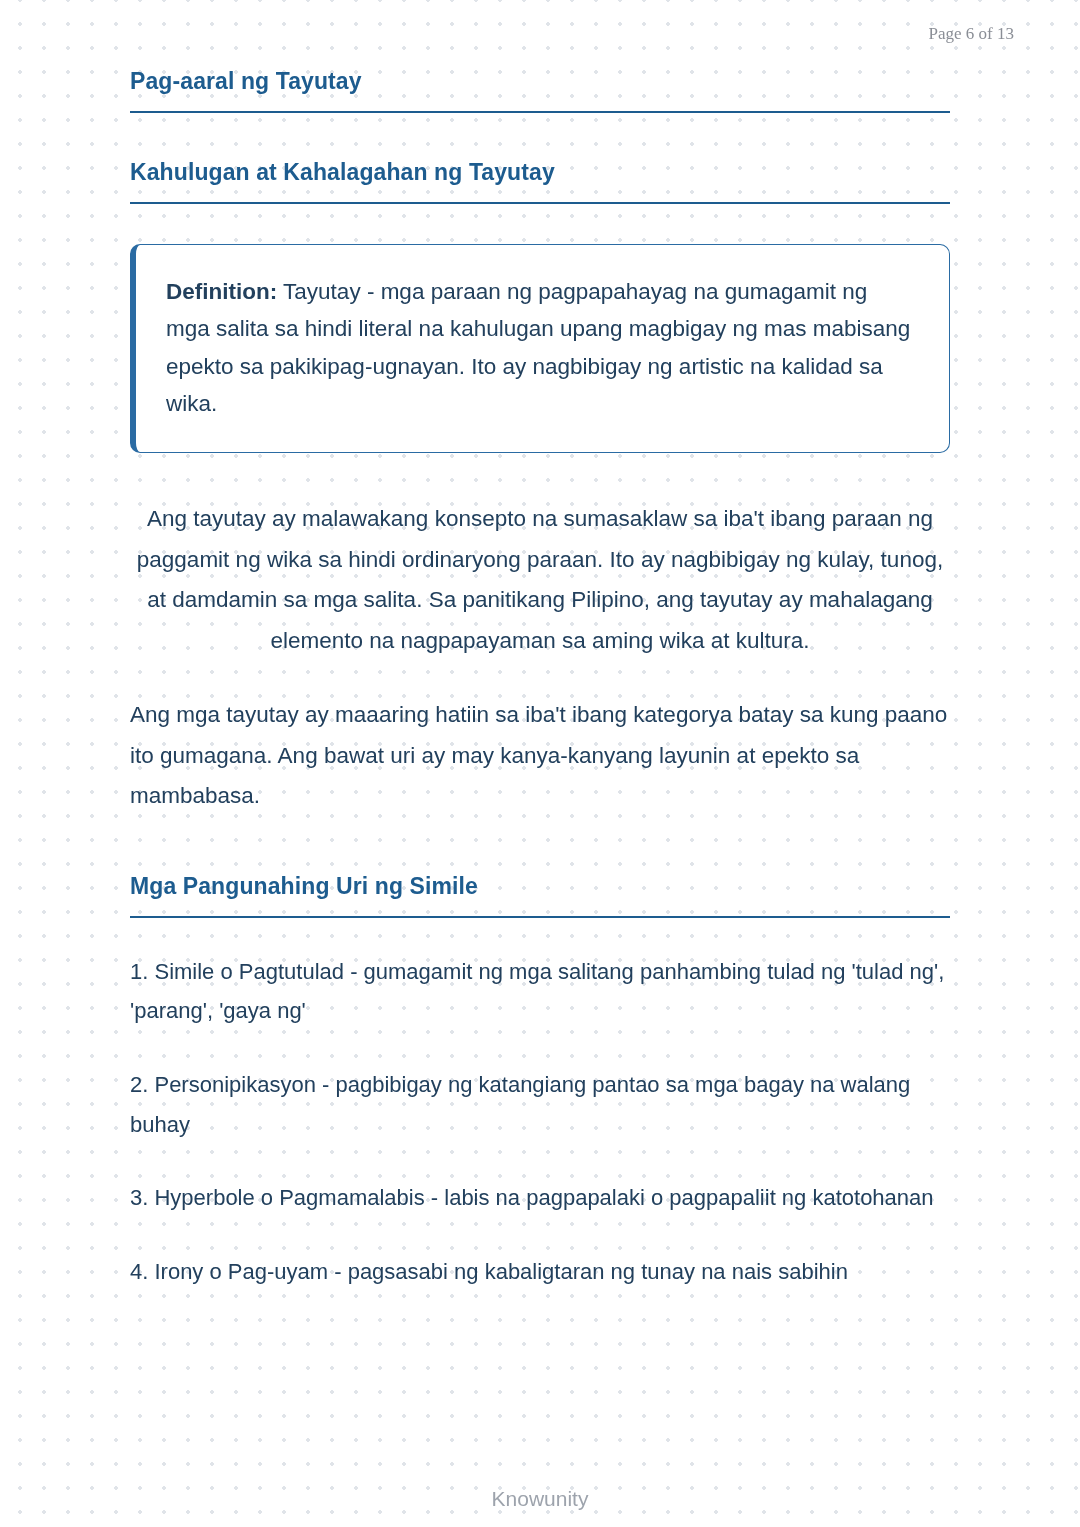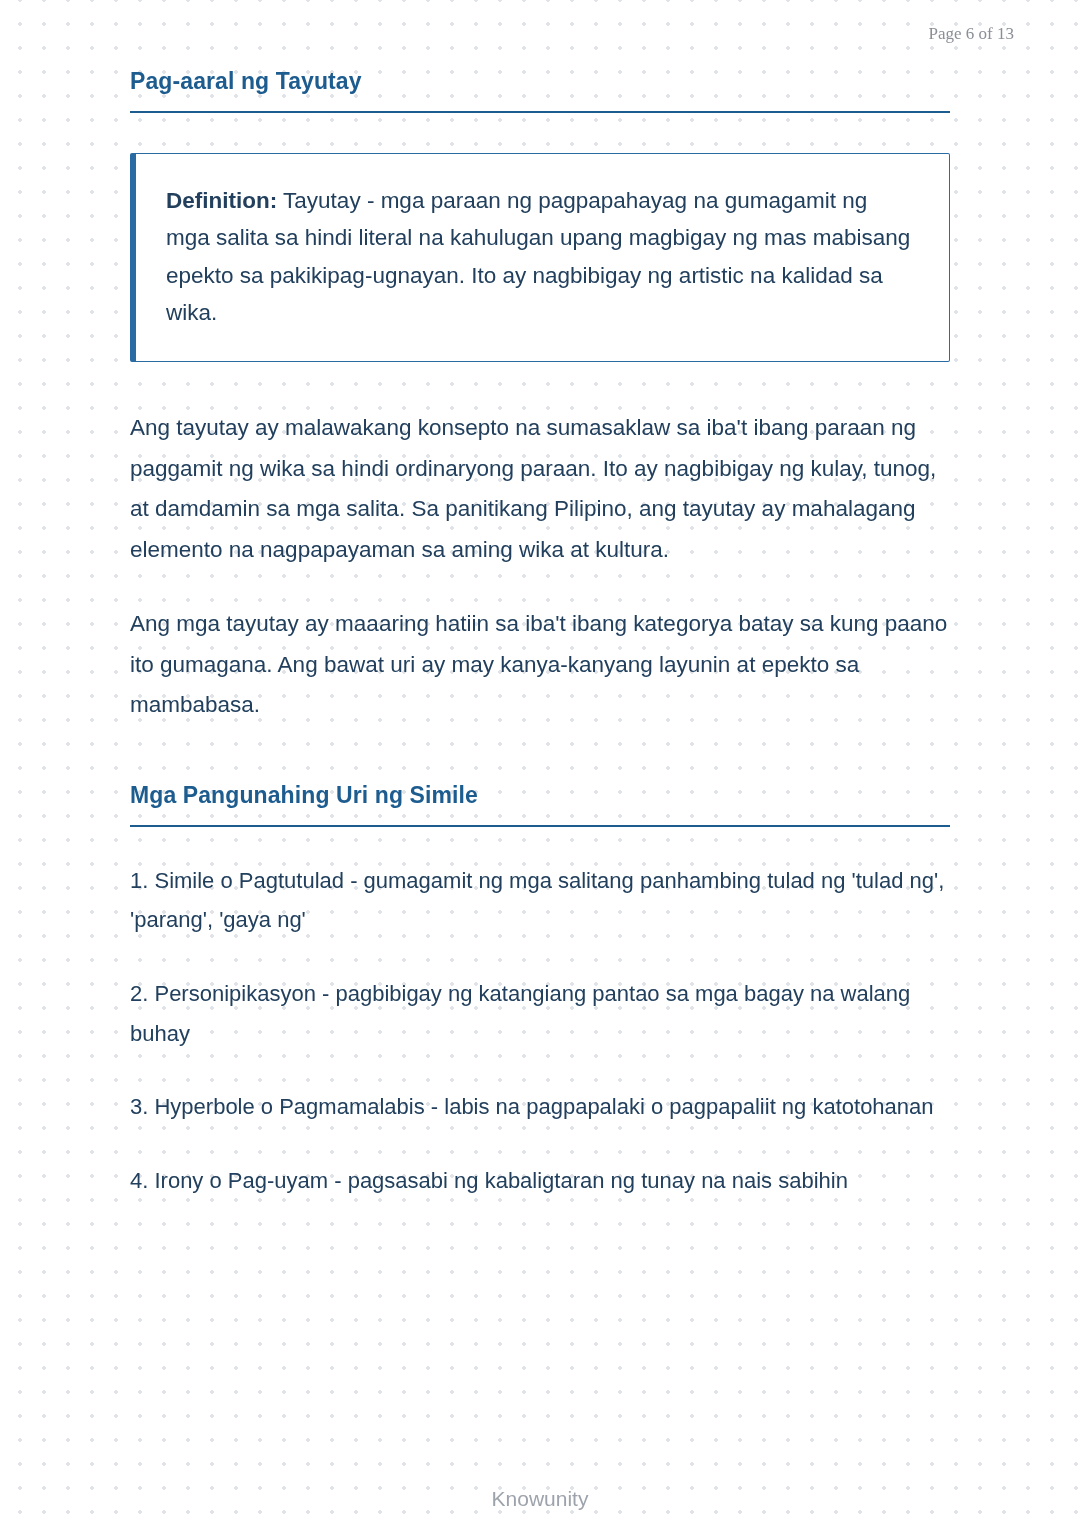--- a/index.html
+++ b/index.html
@@ -41,33 +41,33 @@
     letter-spacing: 0.1px;
   }
   .section-heading.h2 { margin-top: 46px; }
   .section-heading.h3 { margin-top: 56px; }
 
   .definition-box {
     margin-top: 40px;
     background: #ffffff;
     border: 1.5px solid #2a6ba3;
     border-left: 6px solid #2a6ba3;
-    border-radius: 2px;
+    border-radius: 10px;
     padding: 28px 36px 30px 30px;
     font-size: 22.5px;
     line-height: 1.66;
   }
   .definition-box .def-label { font-weight: 700; }
 
   .body-paragraph {
     margin: 34px 0 0 0;
     font-size: 22.5px;
     line-height: 1.8;
   }
-  .body-paragraph.first-after-box { margin-top: 46px; }
+  .body-paragraph.first-after-box { margin-top: 46px; text-align: center; }
   .body-paragraph.first-after-heading { margin-top: 42px; }
 
   .list-item {
     margin: 34px 0 0 0;
     font-size: 22px;
     line-height: 1.8;
   }
 
   .footer-brand {
     position: absolute;
@@ -83,20 +83,21 @@
 <body>
 
 <div class="page">
 
   <div class="page-number">Page 6 of 13</div>
 
   <div class="content">
 
     <h1 class="section-heading h1">Pag-aaral ng Tayutay</h1>
 
+    <h2 class="section-heading h2">Kahulugan at Kahalagahan ng Tayutay</h2>
 
     <div class="definition-box">
       <span class="def-label">Definition:</span>
       <span class="def-text">Tayutay - mga paraan ng pagpapahayag na gumagamit ng mga salita sa hindi literal na kahulugan upang magbigay ng mas mabisang epekto sa pakikipag-ugnayan. Ito ay nagbibigay ng artistic na kalidad sa wika.</span>
     </div>
 
     <p class="body-paragraph first-after-box">Ang tayutay ay malawakang konsepto na sumasaklaw sa iba't ibang paraan ng paggamit ng wika sa hindi ordinaryong paraan. Ito ay nagbibigay ng kulay, tunog, at damdamin sa mga salita. Sa panitikang Pilipino, ang tayutay ay mahalagang elemento na nagpapayaman sa aming wika at kultura.</p>
 
     <p class="body-paragraph">Ang mga tayutay ay maaaring hatiin sa iba't ibang kategorya batay sa kung paano ito gumagana. Ang bawat uri ay may kanya-kanyang layunin at epekto sa mambabasa.</p>
 

